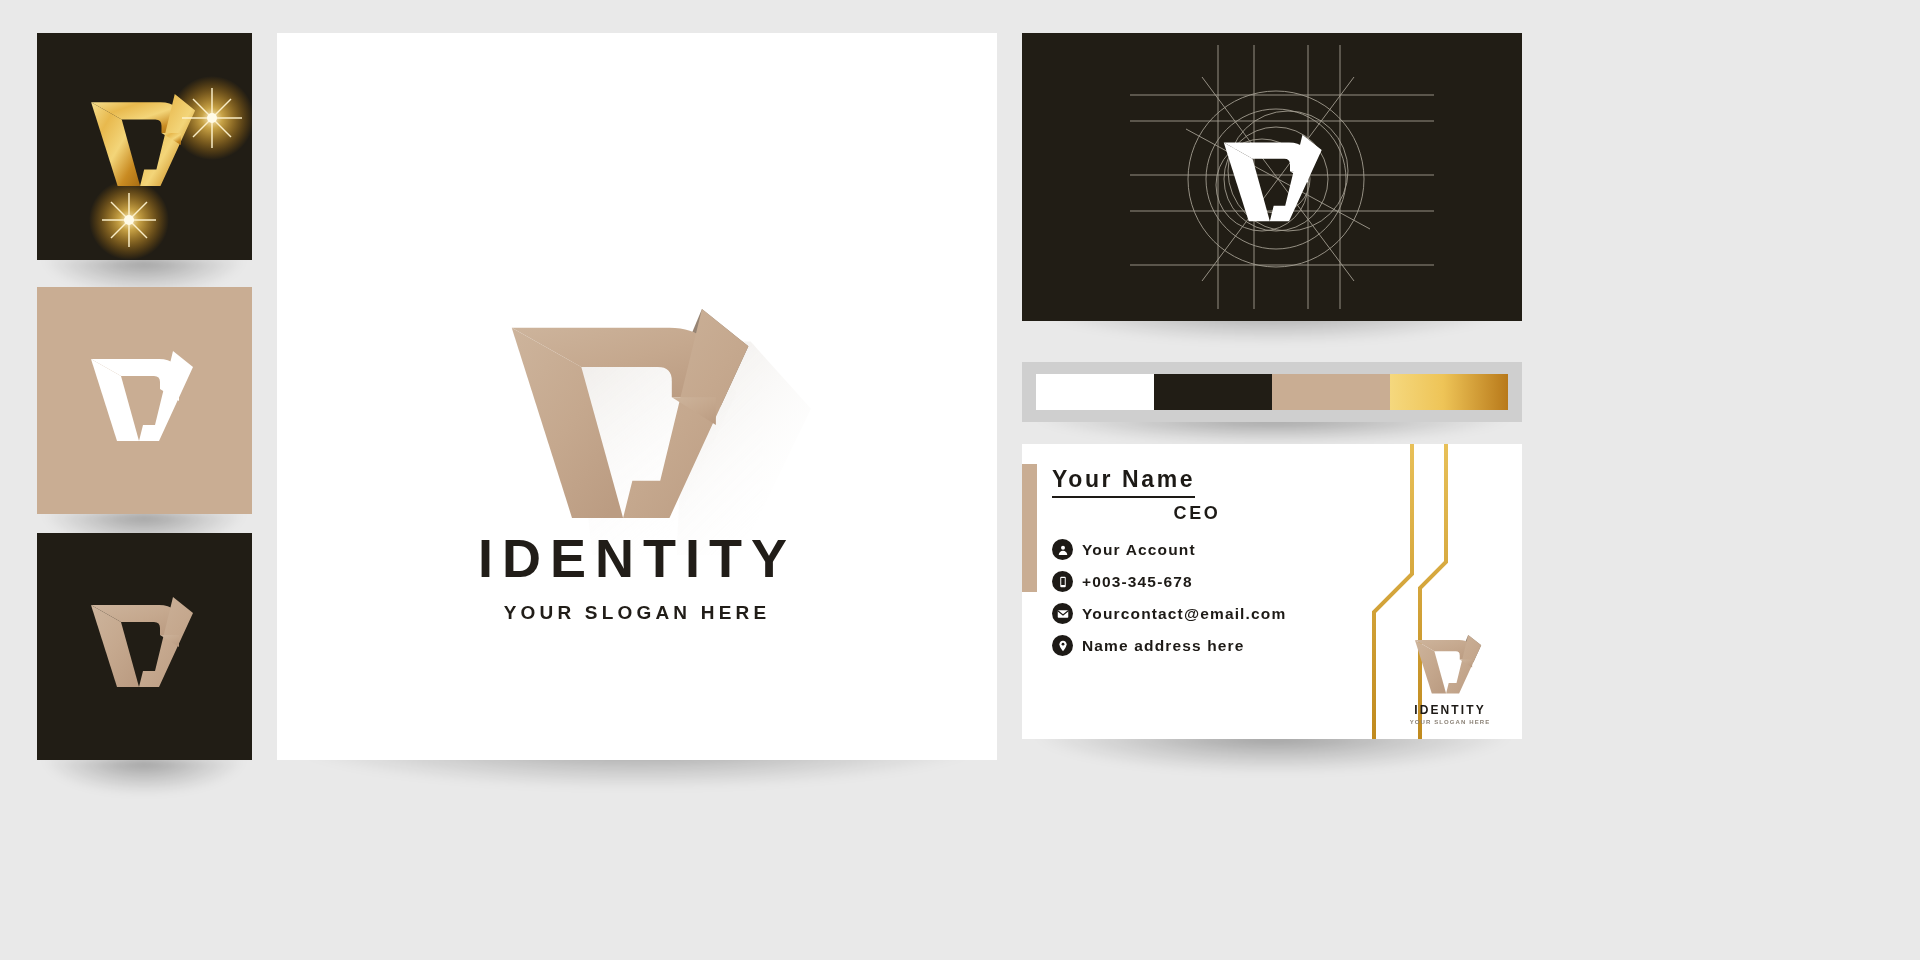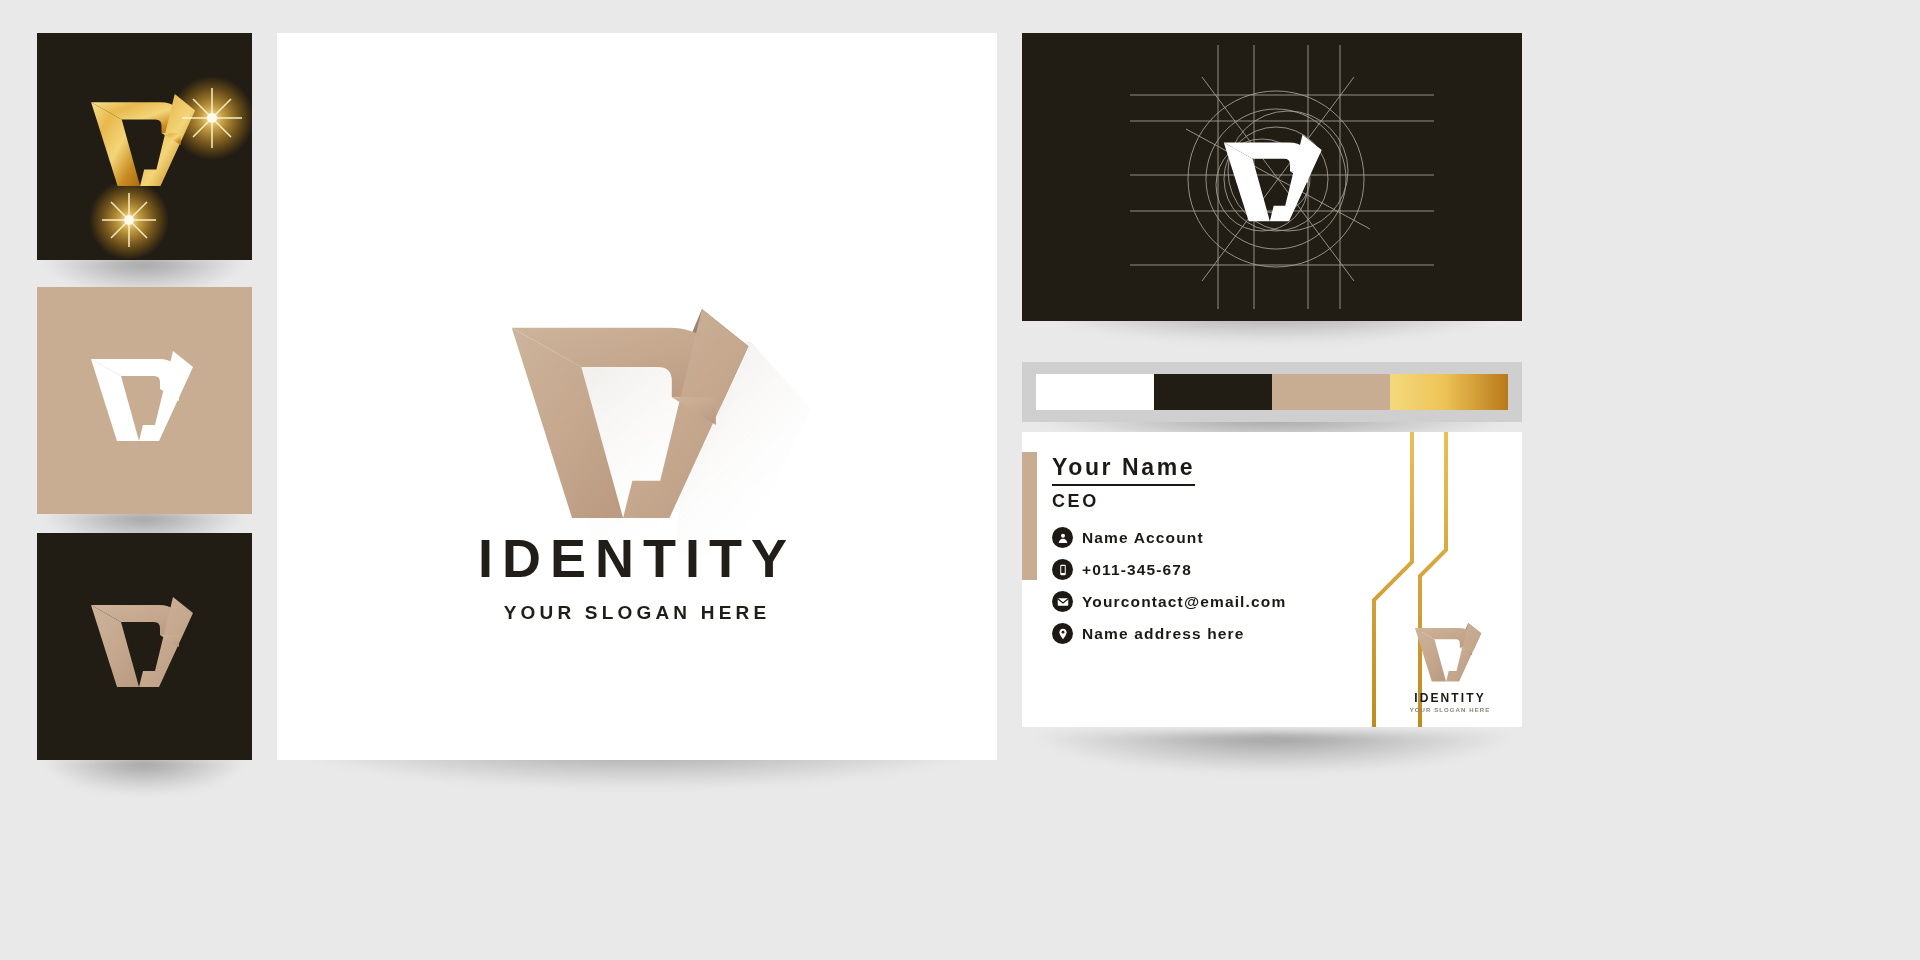--- a/index.html
+++ b/index.html
@@ -70,39 +70,39 @@
   }
   #palette-inner{
     position:absolute; left:14px; top:12px; width:472px; height:36px;
     display:flex;
   }
   .swatch{ flex:1 1 0; height:100%; }
   #palette-sh{ left:1036px; top:416px; width:474px; height:28px; }
 
   
   #biz-card{
-    position:absolute; left:1022px; top:432px; width:500px; height:295px;
+    position:absolute; left:1022px; top:444px; width:500px; height:295px;
     background:#fff; overflow:hidden;
   }
   #biz-sh{ left:1036px; top:733px; width:474px; height:40px; }
 
   .biz-accent-bar{
     position:absolute; left:0; top:20px; width:15px; height:128px;
     background:#c9ad93;
   }
   .biz-content{ position:absolute; left:30px; top:22px; width:290px; }
 
   .biz-name{
     font-size:23px; font-weight:700; letter-spacing:2.6px;
     color:#1d1a16; padding-bottom:3px;
     border-bottom:2px solid #1d1a16; display:inline-block;
   }
   .biz-role{
     font-size:18px; font-weight:700; letter-spacing:2.6px;
-    color:#1d1a16; margin-top:5px;
+    color:#1d1a16; margin-top:5px;text-align:center;
   }
   .biz-list{ margin-top:15px; }
   .biz-row{
     display:flex; align-items:center; gap:9px; margin-bottom:11px;
   }
   .biz-ico{
     width:21px; height:21px; border-radius:50%;
     background:#1d1a16; flex:0 0 21px;
     display:flex; align-items:center; justify-content:center;
   }
@@ -311,31 +311,31 @@
 
       <div class="biz-list">
 
         <div class="biz-row">
           <span class="biz-ico">
             <svg viewBox="0 0 24 24">
                 <circle cx="12" cy="7.5" r="4"></circle>
                 <path d="M3.5 22c0-5 4-8.5 8.5-8.5S20.5 17 20.5 22z"></path>
               </svg>
           </span>
-          <span class="biz-txt">Name Account</span>
+          <span class="biz-txt">Your Account</span>
         </div>
 
         <div class="biz-row">
           <span class="biz-ico">
             <svg viewBox="0 0 24 24">
                 <rect x="6.5" y="1.5" width="11" height="21" rx="2"></rect>
                 <rect x="8.5" y="4" width="7" height="14" fill="#1d1a16"></rect>
               </svg>
           </span>
-          <span class="biz-txt">+011-345-678</span>
+          <span class="biz-txt">+003-345-678</span>
         </div>
 
         <div class="biz-row">
           <span class="biz-ico">
             <svg viewBox="0 0 24 24">
                 <rect x="1.5" y="4.5" width="21" height="15" rx="1.5"></rect>
                 <path d="M1.5 5.5 L12 14 L22.5 5.5" fill="none" stroke="#1d1a16" stroke-width="2.4"></path>
               </svg>
           </span>
           <span class="biz-txt">Yourcontact@email.com</span>

